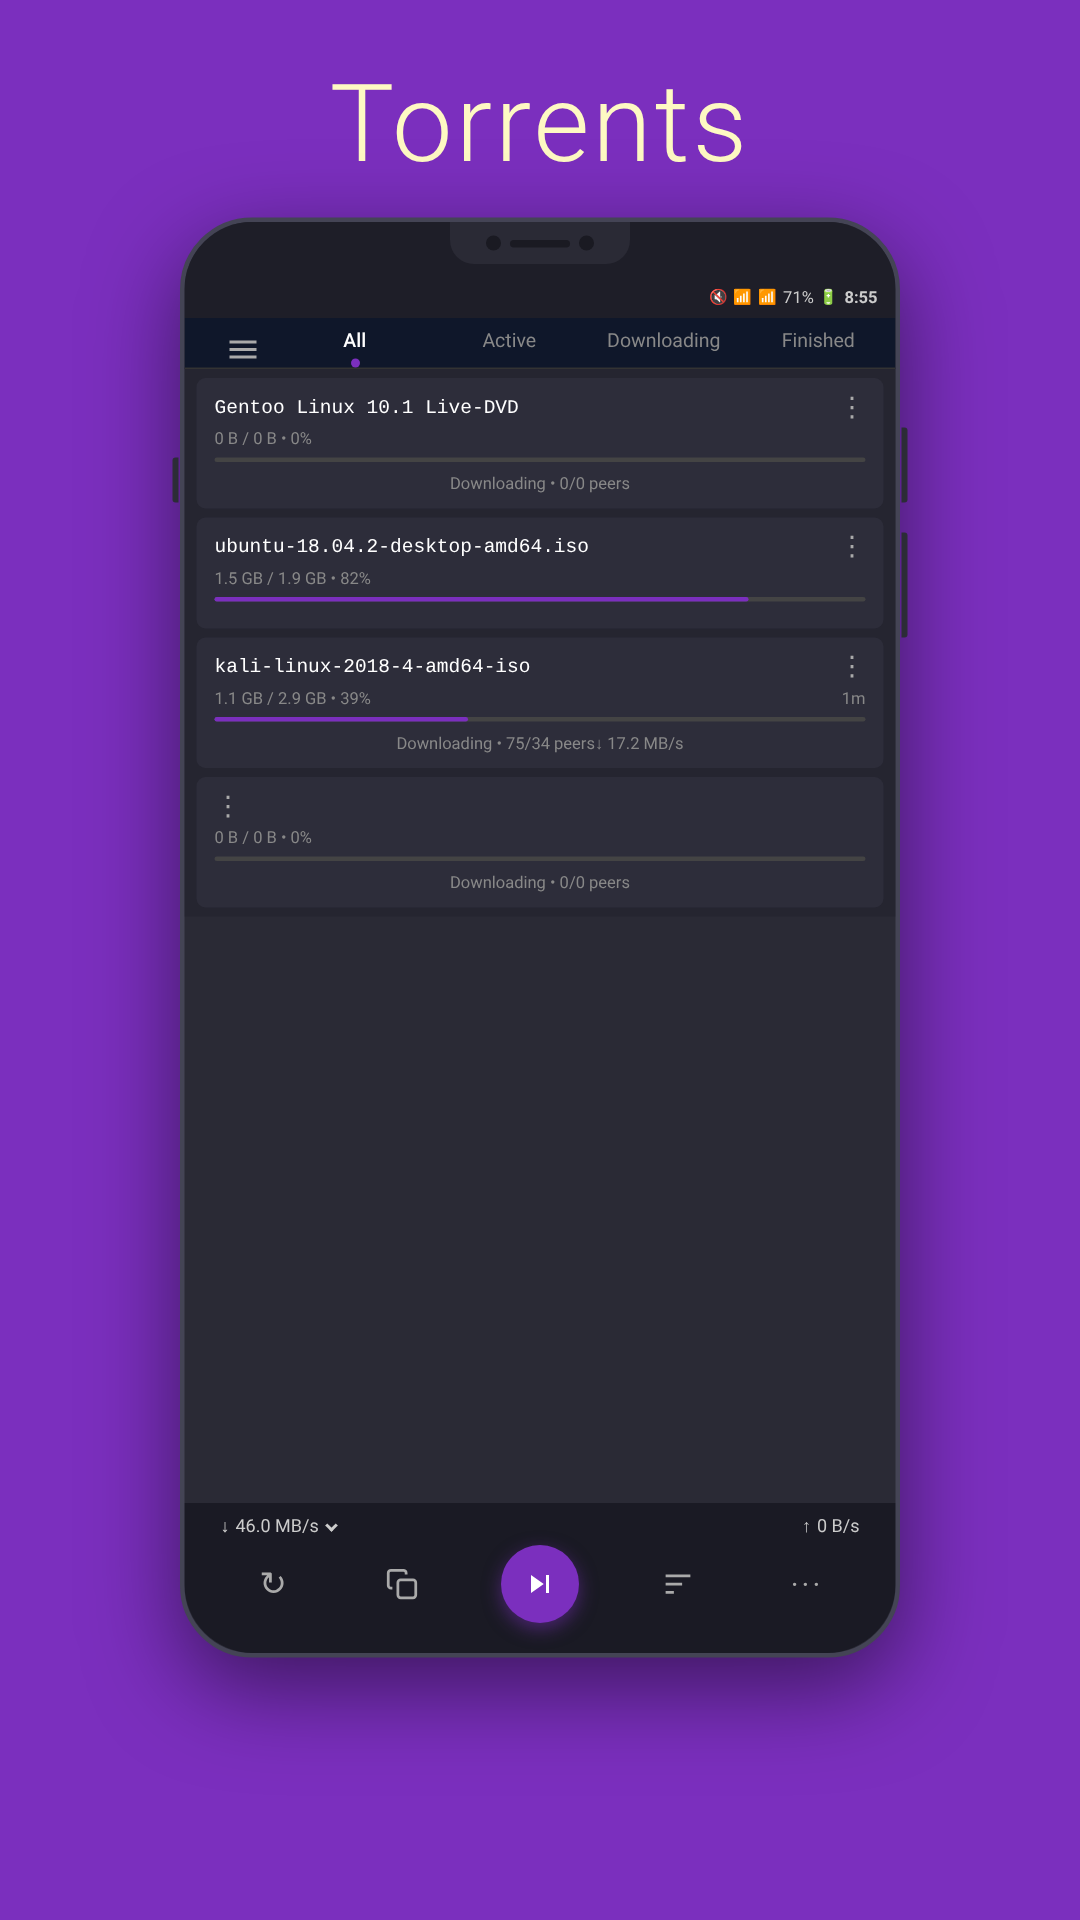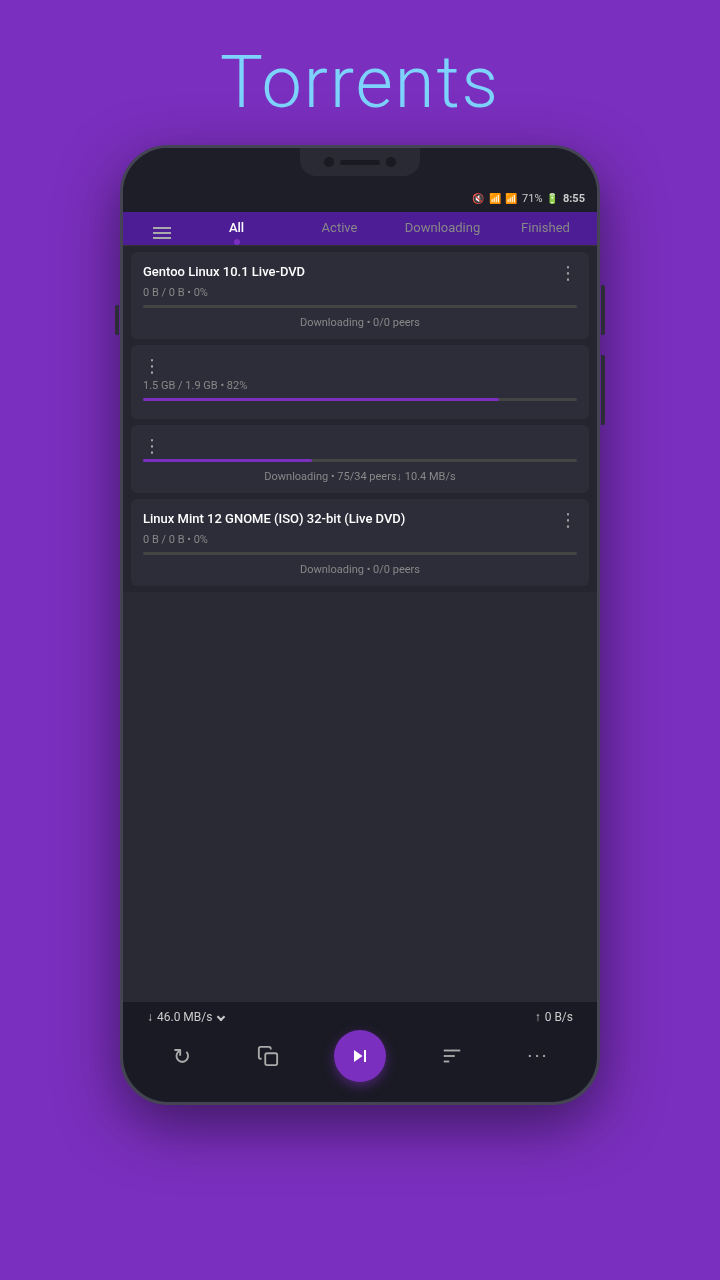--- a/index.html
+++ b/index.html
@@ -8,21 +8,21 @@
       height: 1280px;
       background: #7B2FBE;
       font-family: 'Roboto', Arial, sans-serif;
       overflow: hidden;
       display: flex;
       flex-direction: column;
       align-items: center;
     }
 
     .page-title {
-      color: #7dd3fc;
+      color: #fef9c3;
       font-size: 72px;
       font-weight: 300;
       letter-spacing: 2px;
       margin-top: 40px;
       margin-bottom: 20px;
     }
 
     .phone-wrapper {
       width: 480px;
       height: 960px;
@@ -102,21 +102,21 @@
     }
 
     .status-text {
       color: #ccc;
       font-size: 11px;
     }
 
     
     .tabs-bar {
       width: 100%;
-      background: #4c1d95;
+      background: #0f172a;
       display: flex;
       align-items: center;
       padding: 8px 0 0 16px;
       border-bottom: 1px solid #333;
     }
 
     .menu-icon {
       padding: 0 14px;
       color: #aaa;
       font-size: 18px;
@@ -178,20 +178,21 @@
       margin: 6px 8px;
       border-radius: 6px;
       padding: 12px 12px 10px 12px;
     }
 
     .torrent-header {
       display: flex;
       justify-content: space-between;
       align-items: flex-start;
       margin-bottom: 4px;
+      font-family: Liberation Mono, monospace;
     }
 
     .torrent-name {
       color: white;
       font-size: 13px;
       font-weight: 500;
       flex: 1;
       margin-right: 8px;
     }
 
@@ -402,44 +403,49 @@
           <div class="progress-bar-fill" style="width: 0%"></div>
         </div>
         <div class="torrent-footer">
           <span class="torrent-status">Downloading  •  0/0 peers</span>
           <span class="torrent-speed"></span>
         </div>
       </div>
 
       <div class="torrent-card">
         <div class="torrent-header">
+          <span class="torrent-name">ubuntu-18.04.2-desktop-amd64.iso</span>
           <span class="more-icon">⋮</span>
         </div>
         <div class="torrent-size">1.5 GB / 1.9 GB  •  82%</div>
         <div class="progress-bar-bg">
           <div class="progress-bar-fill" style="width: 82%"></div>
         </div>
       </div>
 
       <div class="torrent-card">
         <div class="torrent-header">
+          <span class="torrent-name">kali-linux-2018-4-amd64-iso</span>
           <span class="more-icon">⋮</span>
+        </div>
+        <div class="torrent-size" style="display:flex; justify-content:space-between;">
+          <span>1.1 GB / 2.9 GB  •  39%</span>
+          <span>1m</span>
         </div>
         <div class="progress-bar-bg">
           <div class="progress-bar-fill" style="width: 39%"></div>
         </div>
         <div class="torrent-footer">
           <span class="torrent-status">Downloading  •  75/34 peers</span>
-          <span class="torrent-speed">↓ 10.4 MB/s</span>
+          <span class="torrent-speed">↓ 17.2 MB/s</span>
         </div>
       </div>
 
       <div class="torrent-card">
         <div class="torrent-header">
-          <span class="torrent-name">Linux Mint 12 GNOME (ISO) 32-bit (Live DVD)</span>
           <span class="more-icon">⋮</span>
         </div>
         <div class="torrent-size">0 B / 0 B  •  0%</div>
         <div class="progress-bar-bg">
           <div class="progress-bar-fill" style="width: 0%"></div>
         </div>
         <div class="torrent-footer">
           <span class="torrent-status">Downloading  •  0/0 peers</span>
           <span class="torrent-speed"></span>
         </div>

